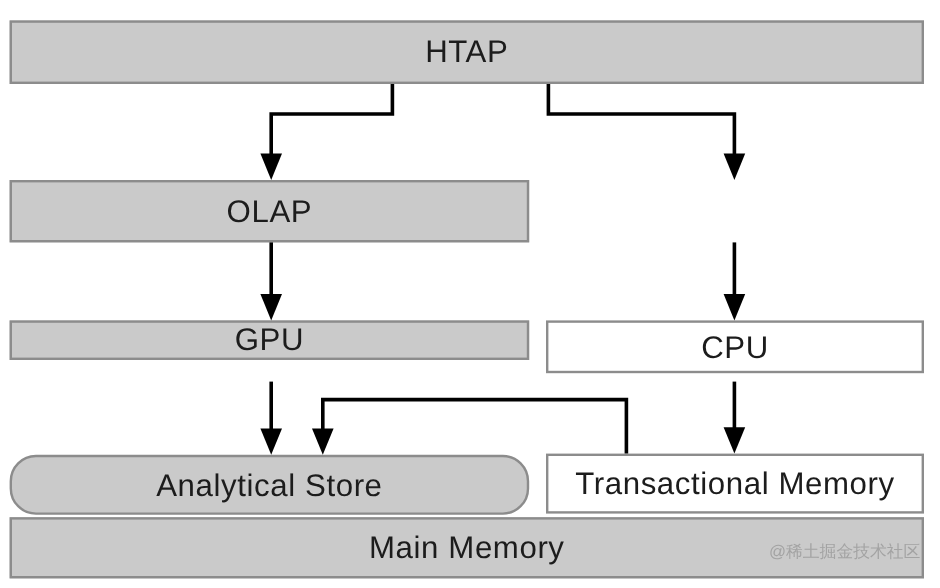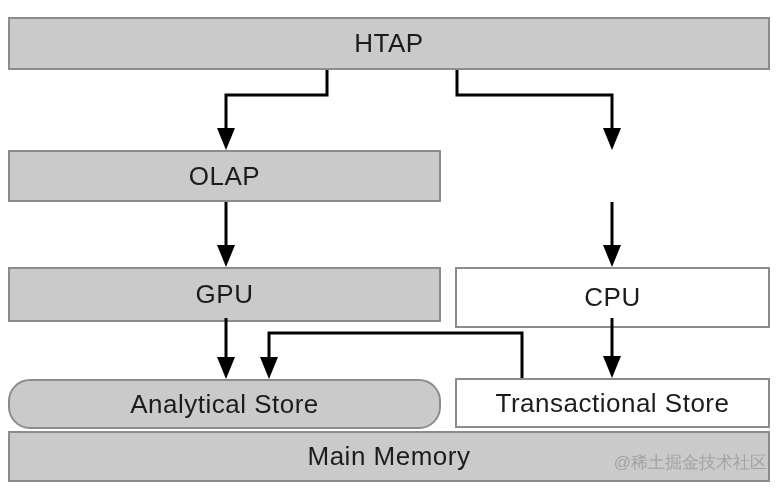--- a/index.html
+++ b/index.html
@@ -31,22 +31,22 @@
     font-size:26px;
     color:var(--text-black);
     letter-spacing:0.5px;
   }
   .node.gray{background:var(--fill-gray);}
   .node.white{background:var(--fill-white);}
 
   #node-htap               {left:8px;  top:17px;  width:762px; height:53px;}
   #node-olap               {left:8px;  top:150px; width:433px; height:52px;}
   #node-oltp               {left:455px;top:150px; width:315px; height:52px;}
-  #node-gpu                {left:8px;  top:267px; width:433px; height:55px;}
-  #node-cpu                {left:455px;top:267px; width:315px; height:61px;}
+  #node-gpu                {left:8px;  top:267px; width:433px; height:33px;}
+  #node-cpu                {left:455px;top:267px; width:315px; height:44px;}
   #node-analytical-store   {left:8px;  top:379px; width:433px; height:50px;border-radius:22px;}
   #node-transactional-store{left:455px;top:378px; width:315px; height:50px;}
   #node-main-memory        {left:8px;  top:431px; width:762px; height:51px;text-align:center;}
 
   svg.arrows{
     position:absolute;
     left:0;top:0;
     width:783px;height:490px;
     pointer-events:none;
   }
@@ -54,21 +54,21 @@
     fill:none;
     stroke:var(--arrow-black);
     stroke-width:3;
   }
   svg.arrows polygon{fill:var(--arrow-black);}
 
   .watermark{
     position:absolute;
     right:16px;
     top:451px;
-    font-size:17px;
+    font-size:14px;
     color:var(--watermark-gray);
     z-index:2;
   }
 </style>
 </head>
 <body>
 
 <div class="canvas">
 
   <div class="node gray" id="node-htap">
@@ -86,21 +86,21 @@
 
   <div class="node white" id="node-cpu">
     <span>CPU</span>
   </div>
 
   <div class="node gray" id="node-analytical-store">
     <span>Analytical Store</span>
   </div>
 
   <div class="node white" id="node-transactional-store">
-    <span>Transactional Store</span>
+    <span>Transactional Memory</span>
   </div>
 
   <div class="node gray" id="node-main-memory">
     <span>Main Memory</span>
   </div>
 
   <svg class="arrows" viewBox="0 0 783 490">
     <g>
       <path d="M327,70 V95 H226 V129"></path>
       <polygon points="217,128 235,128 226,150"></polygon>

